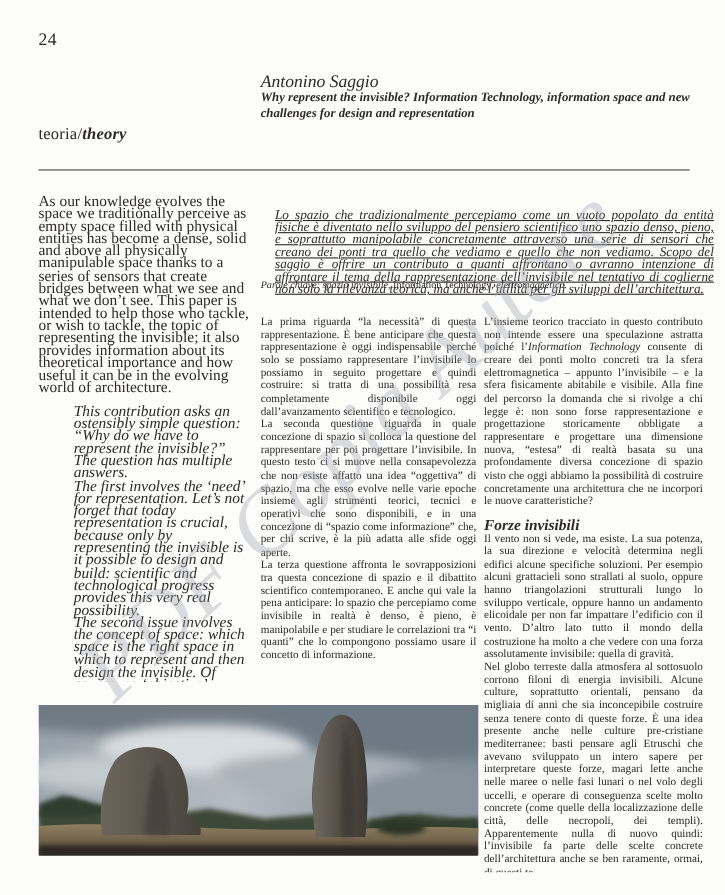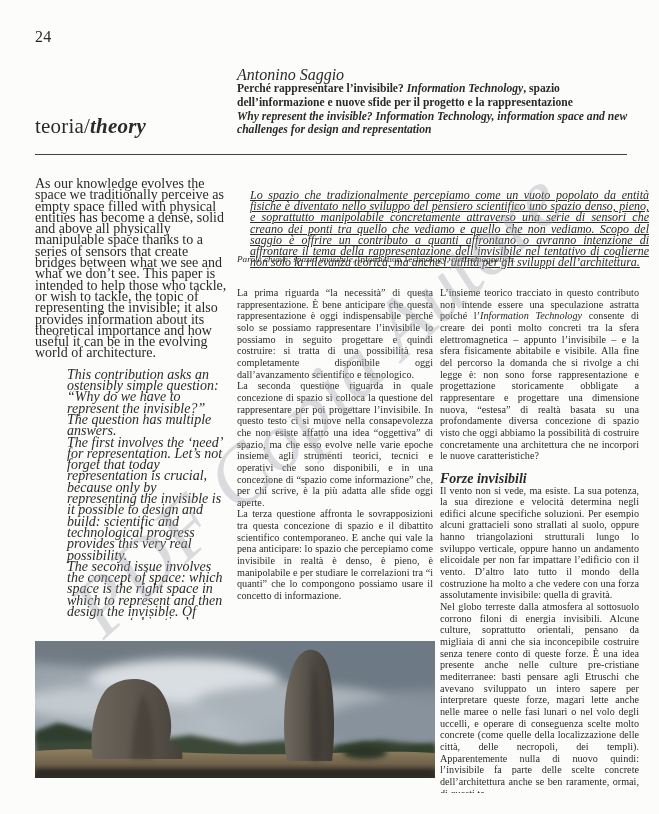--- a/index.html
+++ b/index.html
@@ -7,21 +7,21 @@
   .page {
     position:relative; width:659px; height:814px;
     background:#fcfcfa; overflow:hidden;
     font-family:"Liberation Serif","DejaVu Serif",serif;
     color:#2b2a27;
   }
   .pageno { position:absolute; left:35px; top:28px; font-size:16px; letter-spacing:.3px; }
   .author { position:absolute; left:237px; top:66px; font-size:16px; font-style:italic; }
   .title-block { position:absolute; left:237px; top:82px; width:398px; font-weight:bold; font-size:11.6px; line-height:13.8px; }
   .title-block .it, .title-en { font-style:italic; }
-  .section-label { position:absolute; left:35px; top:114px; font-size:21px; letter-spacing:.2px; }
+  .section-label { position:absolute; left:35px; top:114px; font-size:15px; letter-spacing:.2px; }
   .sl-italic { font-style:italic; font-weight:bold; }
   .rule { position:absolute; left:35px; top:154px; width:592px; height:1px; background:#45443f; }
 
   .col-left { position:absolute; left:35px; top:178px; width:193px; height:442px; overflow:hidden;
               font-size:14px; line-height:11.3px; }
   .en-abstract { margin-bottom:10px; }
   .en-keywords { margin-bottom:15px; }
   .en-italic p { font-style:italic;margin-left:32px; }
 
   .abstract-it { position:absolute; left:250px; top:190px; width:399px; font-style:italic;
@@ -53,21 +53,20 @@
 <div class="page">
 
   <div class="watermark">PDF Copia Autore</div>
 
   <div class="content">
     <div class="pageno">24</div>
 
     <div class="author">Antonino Saggio</div>
 
     <div class="title-block">
-      <div><span>Perché rappresentare l’invisibile? </span><span class="it">Information Technology</span><span>, spazio dell’informazione e nuove sfide per il progetto e la rappresentazione</span></div>
       <div class="title-en">Why represent the invisible? Information Technology, information space and new challenges for design and representation</div>
     </div>
 
     <div class="section-label"><span class="sl-roman">teoria/</span><span class="sl-italic">theory</span></div>
 
     <div class="rule"></div>
 
     <div class="col-left">
       <p class="en-abstract">As our knowledge evolves the space we traditionally perceive as empty space filled with physical entities has become a dense, solid and above all physically manipulable space thanks to a series of sensors that create bridges between what we see and what we don’t see. This paper is intended to help those who tackle, or wish to tackle, the topic of representing the invisible; it also provides information about its theoretical importance and how useful it can be in the evolving world of architecture.</p>
       <div class="en-italic">

